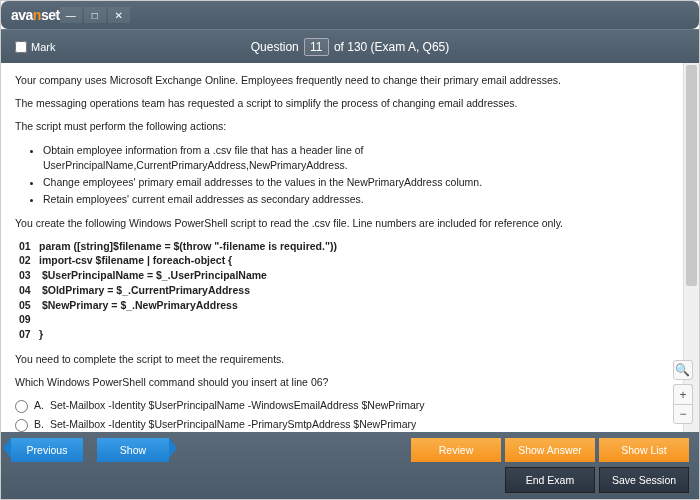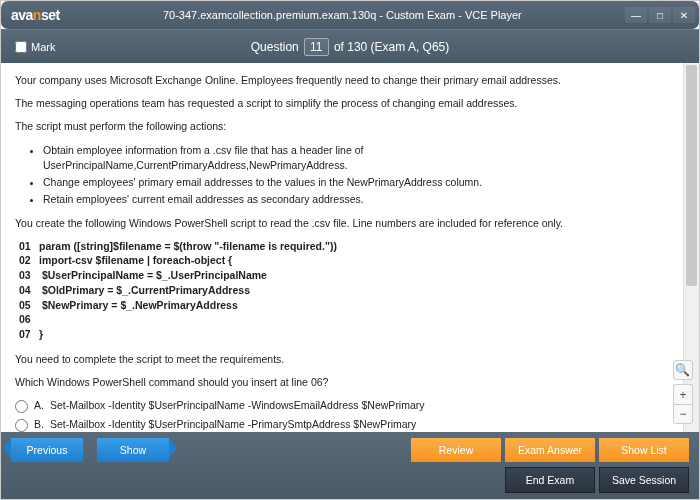--- a/index.html
+++ b/index.html
@@ -42,21 +42,20 @@
   .scrollbar-fake { position:absolute; right:0; top:0; bottom:0; width:16px; background:#f0f0f0; border-left:1px solid #ddd;}
   .scroll-thumb { position:absolute; top:2px; left:2px; right:2px; height:60%; background:#c8c8c8; border-radius:2px;}
 </style>
 </head>
 <body>
 
 <div class="titlebar">
   <div class="logo">
     <span>ava</span><span class="n">n</span><span>set</span>
   </div>
-  <div class="title-text">70-347.examcollection.premium.exam.130q - Custom Exam - VCE Player</div>
   <div class="winbtns">
     <div class="winbtn">—</div>
     <div class="winbtn">□</div>
     <div class="winbtn">✕</div>
   </div>
 </div>
 
 <div class="qheader">
   <label class="mark-area">
     <input type="checkbox" style="">
@@ -79,21 +78,21 @@
       <li>Change employees' primary email addresses to the values in the NewPrimaryAddress column.</li>
       <li>Retain employees' current email addresses as secondary addresses.</li>
     </ul>
     <p>You create the following Windows PowerShell script to read the .csv file. Line numbers are included for reference only.</p>
     <div class="code">
       <div><span class="ln">01</span><span>param ([string]$filename = $(throw "-filename is required."))</span></div>
       <div><span class="ln">02</span><span>import-csv $filename | foreach-object {</span></div>
       <div><span class="ln">03</span><span>  $UserPrincipalName = $_.UserPrincipalName</span></div>
       <div><span class="ln">04</span><span>  $OldPrimary = $_.CurrentPrimaryAddress</span></div>
       <div><span class="ln">05</span><span>  $NewPrimary = $_.NewPrimaryAddress</span></div>
-      <div><span class="ln">06</span><span></span></div>
+      <div><span class="ln">09</span><span></span></div>
       <div><span class="ln">07</span><span>}</span></div>
     </div>
     <p>You need to complete the script to meet the requirements.</p>
     <p>Which Windows PowerShell command should you insert at line 06?</p>
     <div class="answers">
       <div class="ans-row">
         <input type="radio" name="ans" style="">
         <span>A.</span>
         <span>Set-Mailbox -Identity $UserPrincipalName -WindowsEmailAddress $NewPrimary</span>
       </div>
@@ -121,21 +120,21 @@
 </div>
 
 <div class="footer">
   <div class="frow">
     <div class="nav-left">
       <button class="btn btn-blue arrow-l">Previous</button>
       <button class="btn btn-blue arrow-r" style="margin-left:12px;">Show</button>
     </div>
     <div class="frow-right">
       <button class="btn btn-orange">Review</button>
-      <button class="btn btn-orange">Exam Answer</button>
+      <button class="btn btn-orange">Show Answer</button>
       <button class="btn btn-orange">Show List</button>
     </div>
   </div>
   <div class="frow">
     <div></div>
     <div class="frow-right">
       <button class="btn btn-dark">End Exam</button>
       <button class="btn btn-dark">Save Session</button>
     </div>
   </div>

